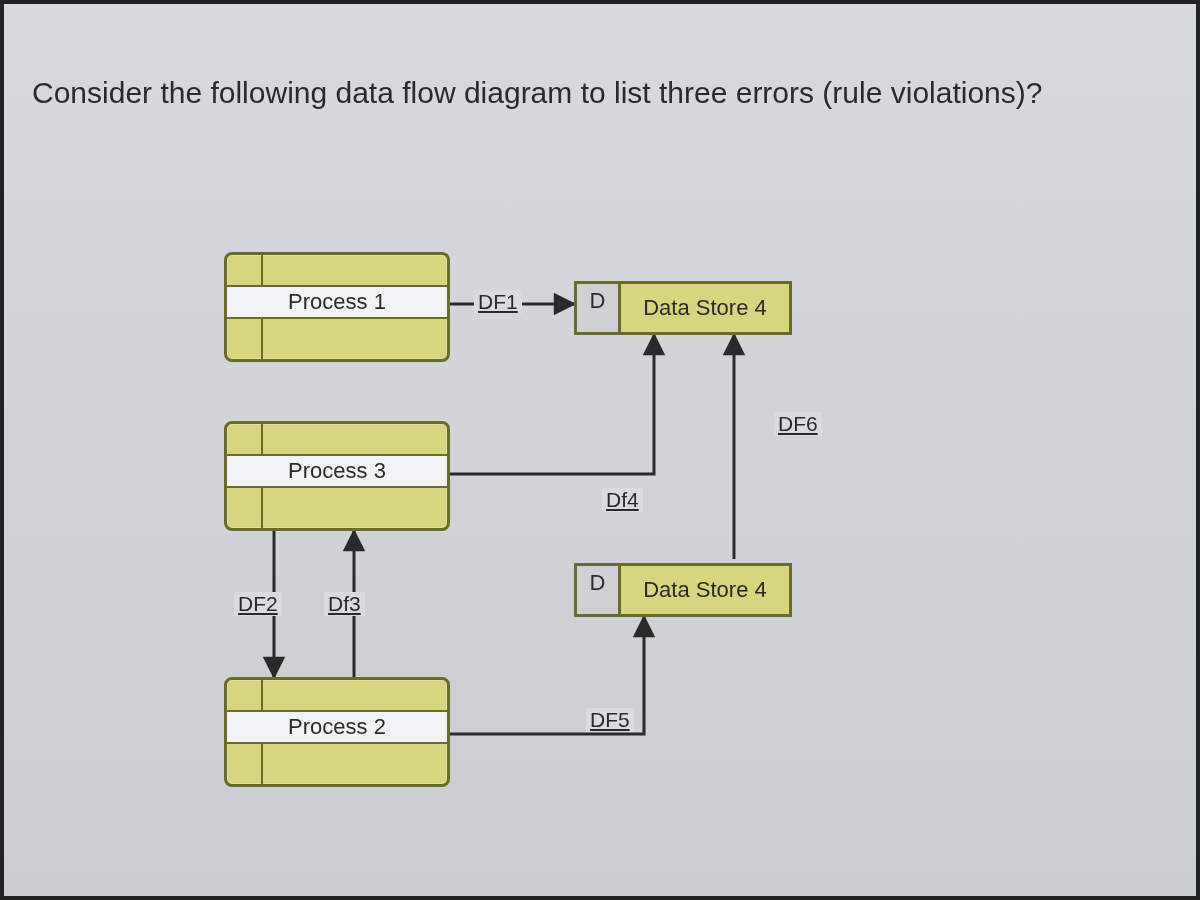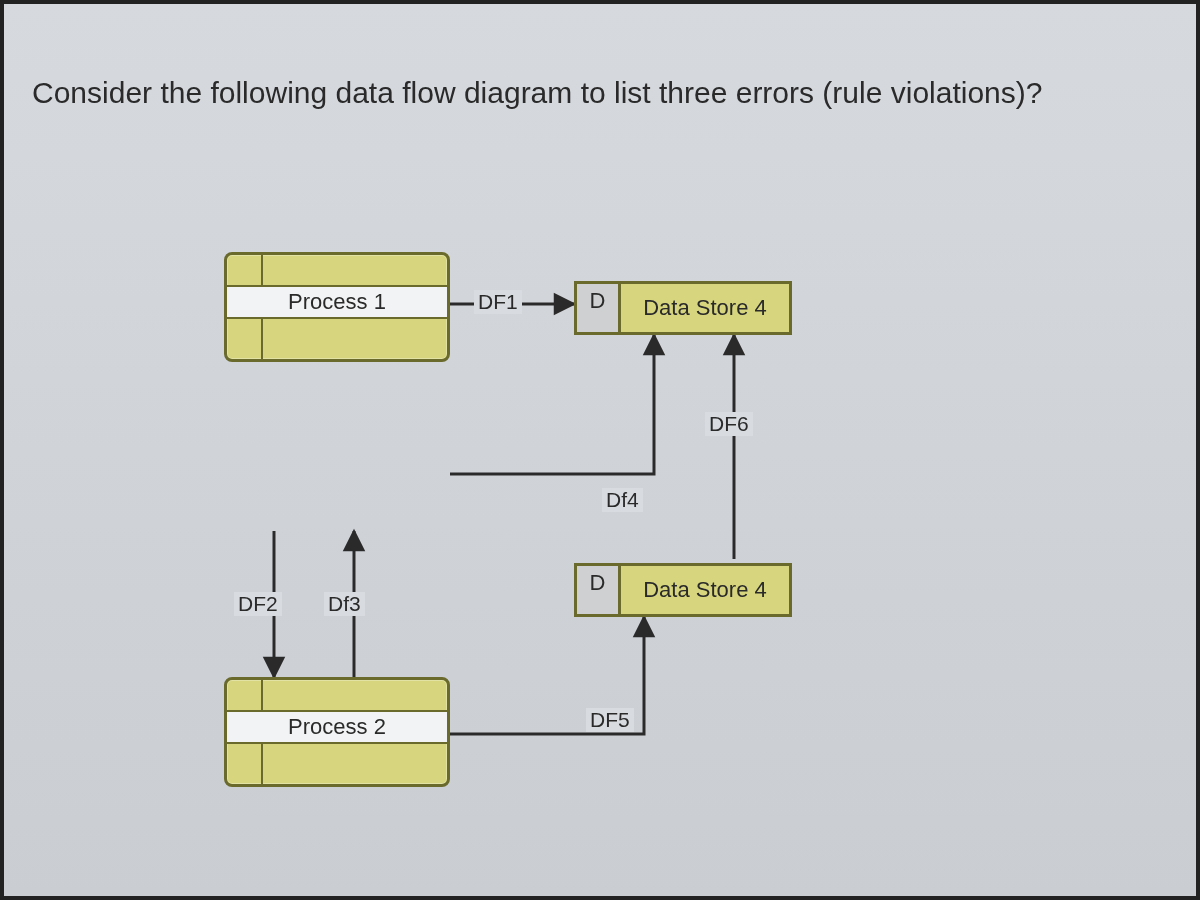--- a/index.html
+++ b/index.html
@@ -99,20 +99,21 @@
   }
 
   
   .flowlabel {
     position: absolute;
     background: #d8dce0;
     padding: 0 4px;
     font-size: 21px;
     color: #2a2a2a;
     white-space: nowrap;
+    text-decoration: underline;
   }
 
   svg.connectors {
     position: absolute;
     left: 0; top: 0;
     width: 1200px;
     height: 900px;
     pointer-events: none;
   }
 </style>
@@ -143,37 +144,41 @@
       <line x1="270" y1="527" x2="270" y2="673" stroke="#2a2a2a" stroke-width="3" marker-end="url(#arrow)"></line>
 
       <line x1="350" y1="673" x2="350" y2="527" stroke="#2a2a2a" stroke-width="3" marker-end="url(#arrow)"></line>
     </svg>
 
     <div class="process" style="left:220px; top:248px;">
       <div class="vline"></div>
       <div class="idbar">Process 1</div>
     </div>
 
+    <div class="process" style="left:220px; top:417px;">
+      <div class="vline"></div>
+      <div class="idbar">Process 3</div>
+    </div>
 
     <div class="process" style="left:220px; top:673px;">
       <div class="vline"></div>
       <div class="idbar">Process 2</div>
     </div>
 
     <div class="datastore" style="left:570px; top:277px;">
       <div class="stub">D</div>
       <div class="dslabel">Data Store 4</div>
     </div>
 
     <div class="datastore" style="left:570px; top:559px;">
       <div class="stub">D</div>
       <div class="dslabel">Data Store 4</div>
     </div>
 
     <div class="flowlabel" style="left:470px; top:286px;">DF1</div>
     <div class="flowlabel" style="left:598px; top:484px;">Df4</div>
-    <div class="flowlabel" style="left:701px; top:408px;">DF6</div>
+    <div class="flowlabel" style="left:770px; top:408px;">DF6</div>
     <div class="flowlabel" style="left:582px; top:704px;">DF5</div>
     <div class="flowlabel" style="left:230px; top:588px;">DF2</div>
     <div class="flowlabel" style="left:320px; top:588px;text-align:center;">Df3</div>
 
   </div>
 </div>
 
 </body></html>

